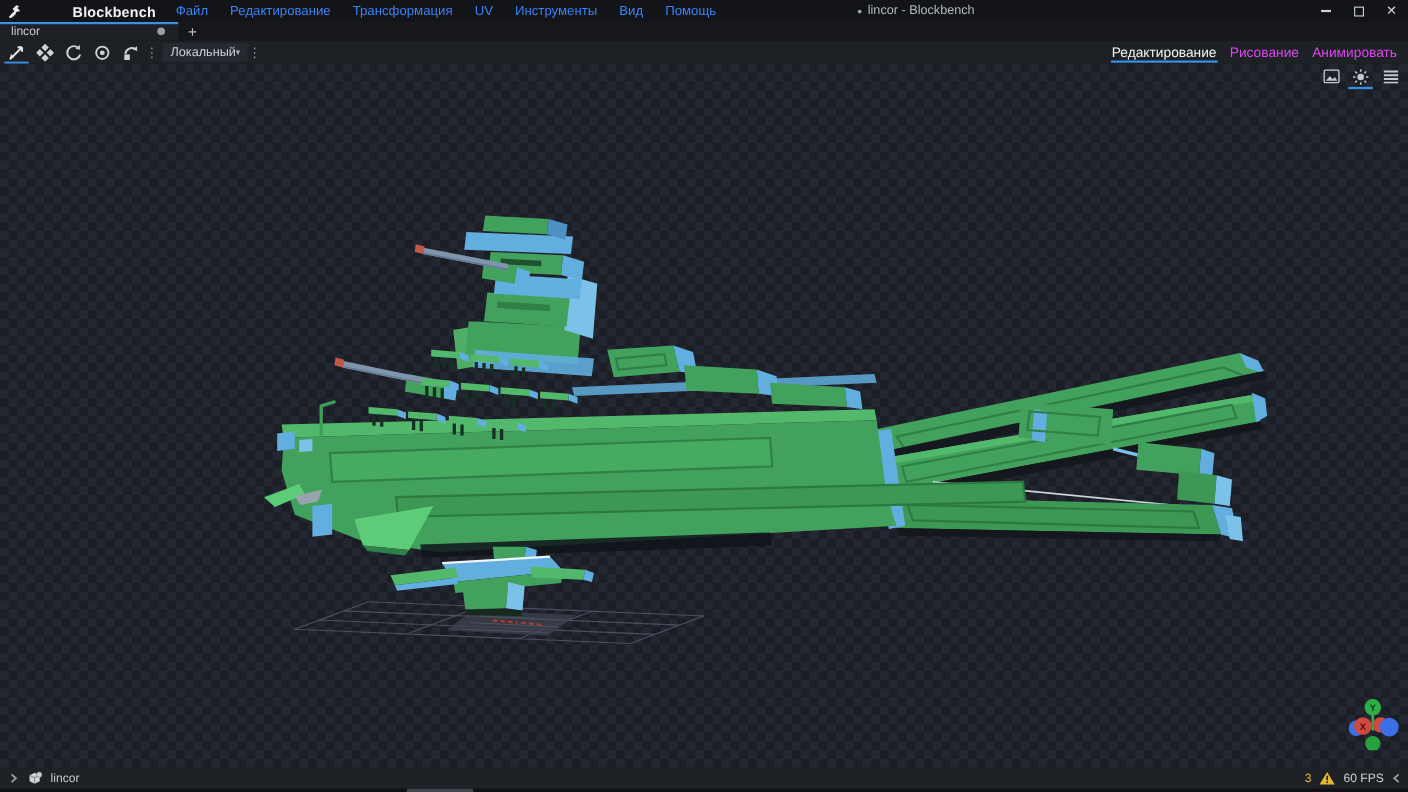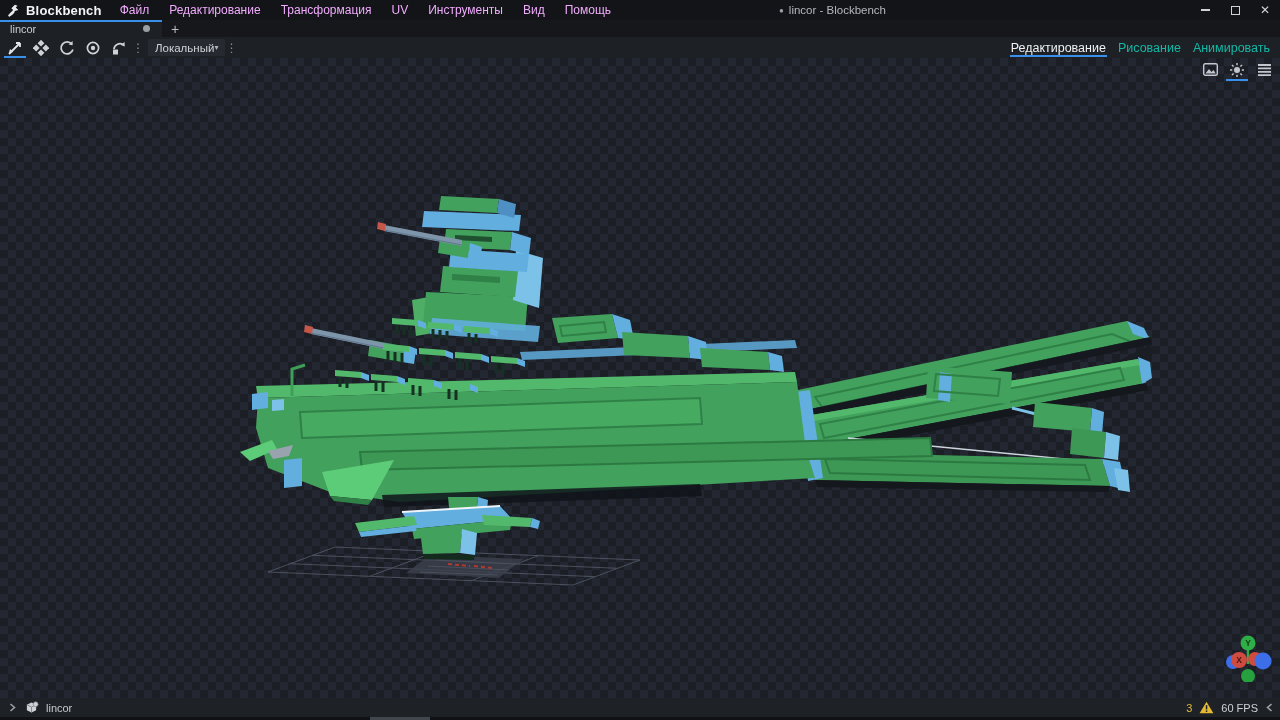--- a/index.html
+++ b/index.html
@@ -3,24 +3,24 @@
 <meta charset="utf-8">
 <style>
   * { margin:0; padding:0; box-sizing:border-box; }
   html,body { width:1280px; height:720px; overflow:hidden; background:#101216;
               font-family:"Liberation Sans", sans-serif; }
   .app { position:relative; width:1280px; height:720px; background:#17191d; color:#dfe2e6; }
 
   
   .titlebar { position:relative; height:20px; background:#121418; display:flex; align-items:center; }
   .logo-wrap { display:flex; align-items:center; gap:5px; padding:0 8px 0 7px; }
-  .app-name { font-size:13px; font-weight:bold; color:#f2f3f5; letter-spacing:.2px; }
+  .app-name { font-size:13px; font-weight:bold; color:#f2f3f5; letter-spacing:.2px;margin-left:40px; }
   .menus { display:flex; align-items:center; height:100%; }
   .menu-item { padding:0 10px; font-size:12px; height:100%; display:flex; align-items:center;
-               color:#f0abfc; cursor:default; }
+               color:#3b82f6; cursor:default; }
   .win-title { position:absolute; left:779px; top:0; height:20px; display:flex; align-items:center;
                gap:5px; font-size:11.5px; color:#b4b8be; }
   .win-title .dot { font-size:8px; color:#9aa0a6; }
   .win-controls { position:absolute; right:0; top:0; height:20px; display:flex; }
   .win-btn { width:30px; height:20px; display:flex; align-items:center; justify-content:center; }
   .i-min { width:9px; height:1.5px; background:#cfd2d6; }
   .i-max { width:9px; height:9px; border:1.5px solid #cfd2d6; }
   .i-close { font-size:12px; color:#cfd2d6; line-height:1; }
 
   
@@ -38,21 +38,21 @@
              padding-left:2px; }
   .tool { position:relative; width:26px; height:21px; display:flex; align-items:center; justify-content:center; }
   .tool.selected::after { content:""; position:absolute; left:2px; right:2px; bottom:0; height:2px;
                           background:var(--accent,#3a8fe8); }
   .tool svg { display:block; }
   .kebab { width:12px; text-align:center; color:#8b9097; font-size:12px; letter-spacing:0; }
   .dropdown { display:flex; align-items:center; gap:0; background:#26292f; height:17px;
               margin-left:4px; padding:0 7px; font-size:11.5px; color:#cfd2d6; border-radius:1px; }
   .dropdown .caret { font-size:8px; color:#aeb2b8; }
   .mode-tabs { position:absolute; right:4px; top:0; height:21px; display:flex; align-items:center; }
-  .mode-tab { position:relative; padding:0 6px; font-size:12.5px; color:#14b8a6; height:100%;
+  .mode-tab { position:relative; padding:0 6px; font-size:12.5px; color:#d946ef; height:100%;
               display:flex; align-items:center; }
   .mode-tab.active { color:#f0f2f4; }
   .mode-tab.active::after { content:""; position:absolute; left:5px; right:5px; bottom:1px; height:2px;
                             background:var(--accent,#3a8fe8); }
 
   
   .viewport { position:absolute; top:58px; left:0; width:1280px; height:640px;
               background-color:#1c1f26;
               background-image:repeating-conic-gradient(#232731 0% 25%, #1b1e25 0% 50%);
               background-size:16px 16px; }

